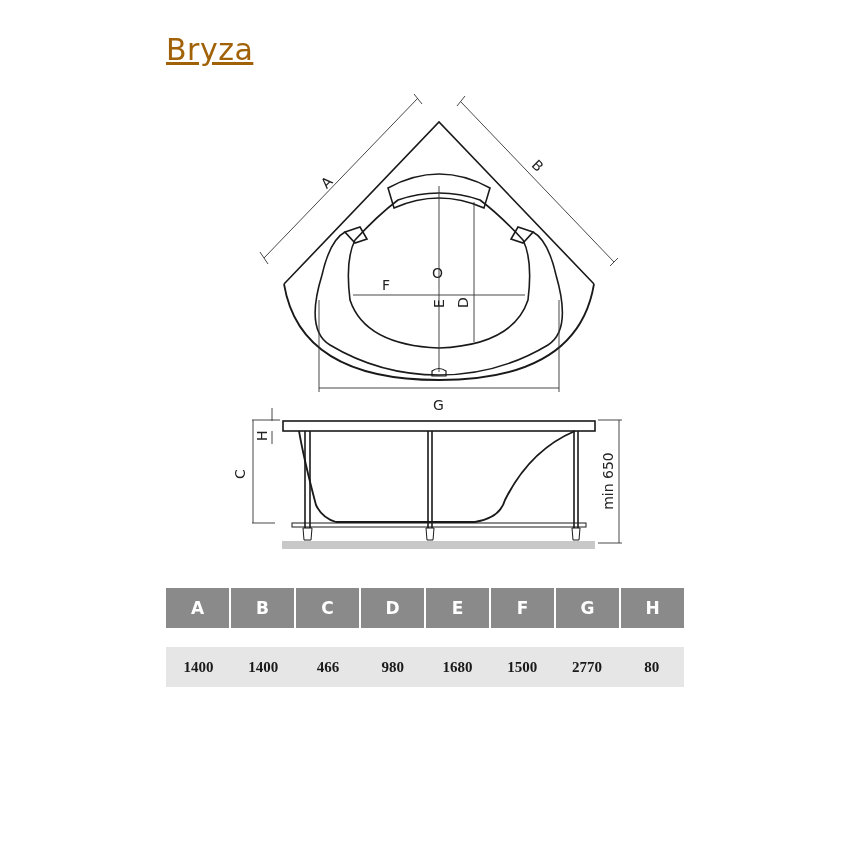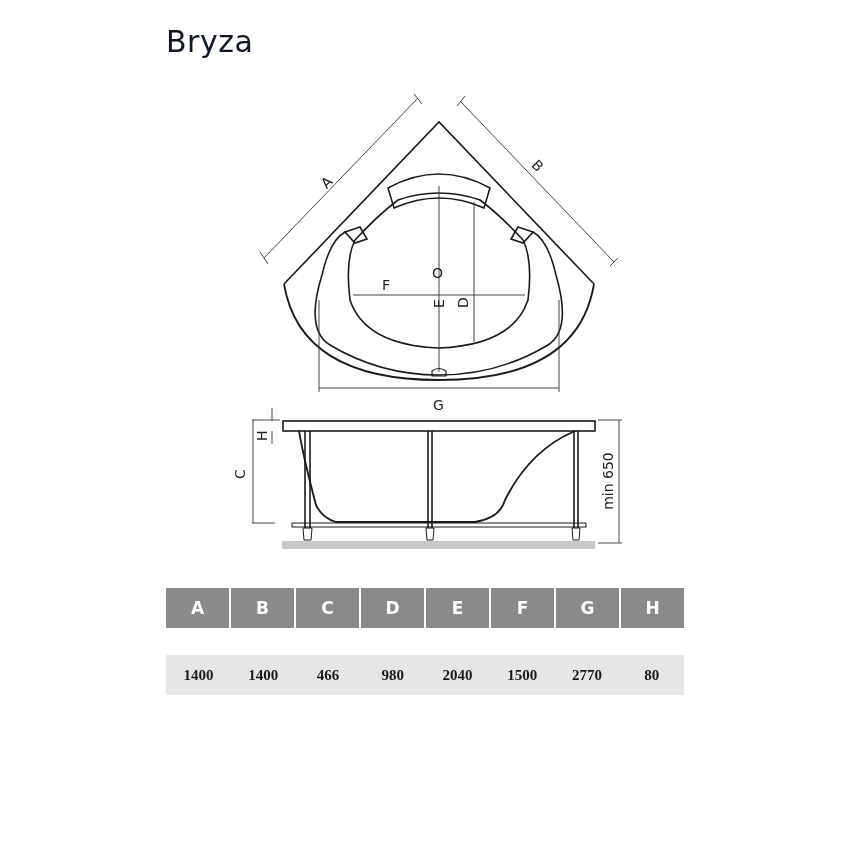--- a/index.html
+++ b/index.html
@@ -1,24 +1,24 @@
 <!DOCTYPE html>
 <html><head>
 <meta charset="utf-8">
 <style>
   html, body { margin:0; padding:0; background:#ffffff; }
   body { width:850px; height:850px; position:relative; overflow:hidden; font-family:"DejaVu Sans", sans-serif; }
-  .title { position:absolute; left:166px; top:24px; font-size:30px; color:#0f172a; font-family:"DejaVu Sans", sans-serif; letter-spacing:0.5px; }
+  .title { position:absolute; left:166px; top:32px; font-size:30px; color:#a16207; font-family:"DejaVu Sans", sans-serif; letter-spacing:0.5px;text-decoration:underline; }
   svg.drawing { position:absolute; left:0; top:0; }
   .dimtext { font-family:"DejaVu Sans", sans-serif; font-size:14px; fill:#222; }
   .table { position:absolute; left:166px; top:588px; width:518px; }
   .hdr-row { display:flex; height:40px; }
   .hdr-cell { flex:1; background:#8a8a8a; color:#ffffff; font-weight:bold; font-family:"DejaVu Sans", sans-serif; font-size:17px; display:flex; align-items:center; justify-content:center; border-right:2px solid #ffffff; box-sizing:border-box; }
   .hdr-cell:last-child { border-right:none; }
-  .val-row { display:flex; height:40px; margin-top:27px; background:#e6e6e6; }
+  .val-row { display:flex; height:40px; margin-top:19px; background:#e6e6e6; }
   .val-cell { flex:1; color:#1a1a1a; font-weight:bold; font-family:"Liberation Serif", serif; font-size:15px; display:flex; align-items:center; justify-content:center; }
 </style>
 </head>
 <body>
 
 <div class="title">Bryza</div>
 
 <svg class="drawing" width="850" height="850" viewBox="0 0 850 850">
 
   <g fill="none" stroke="#1a1a1a" stroke-width="1.6">
@@ -106,18 +106,18 @@
     <div class="hdr-cell">E</div>
     <div class="hdr-cell">F</div>
     <div class="hdr-cell">G</div>
     <div class="hdr-cell">H</div>
   </div>
   <div class="val-row">
     <div class="val-cell">1400</div>
     <div class="val-cell">1400</div>
     <div class="val-cell">466</div>
     <div class="val-cell">980</div>
-    <div class="val-cell">2040</div>
+    <div class="val-cell">1680</div>
     <div class="val-cell">1500</div>
     <div class="val-cell">2770</div>
     <div class="val-cell">80</div>
   </div>
 </div>
 
 </body></html>

